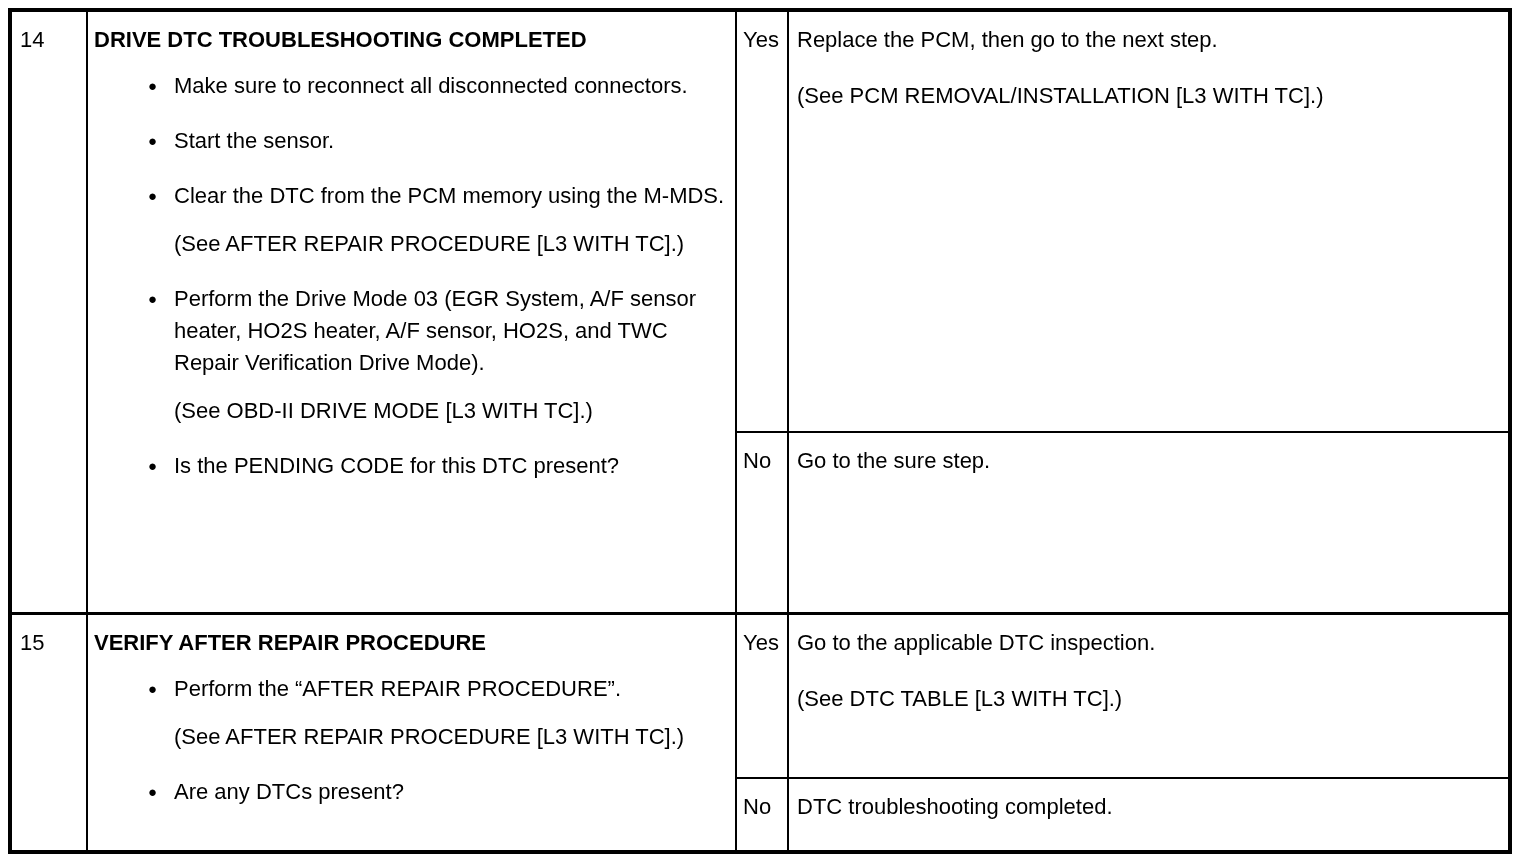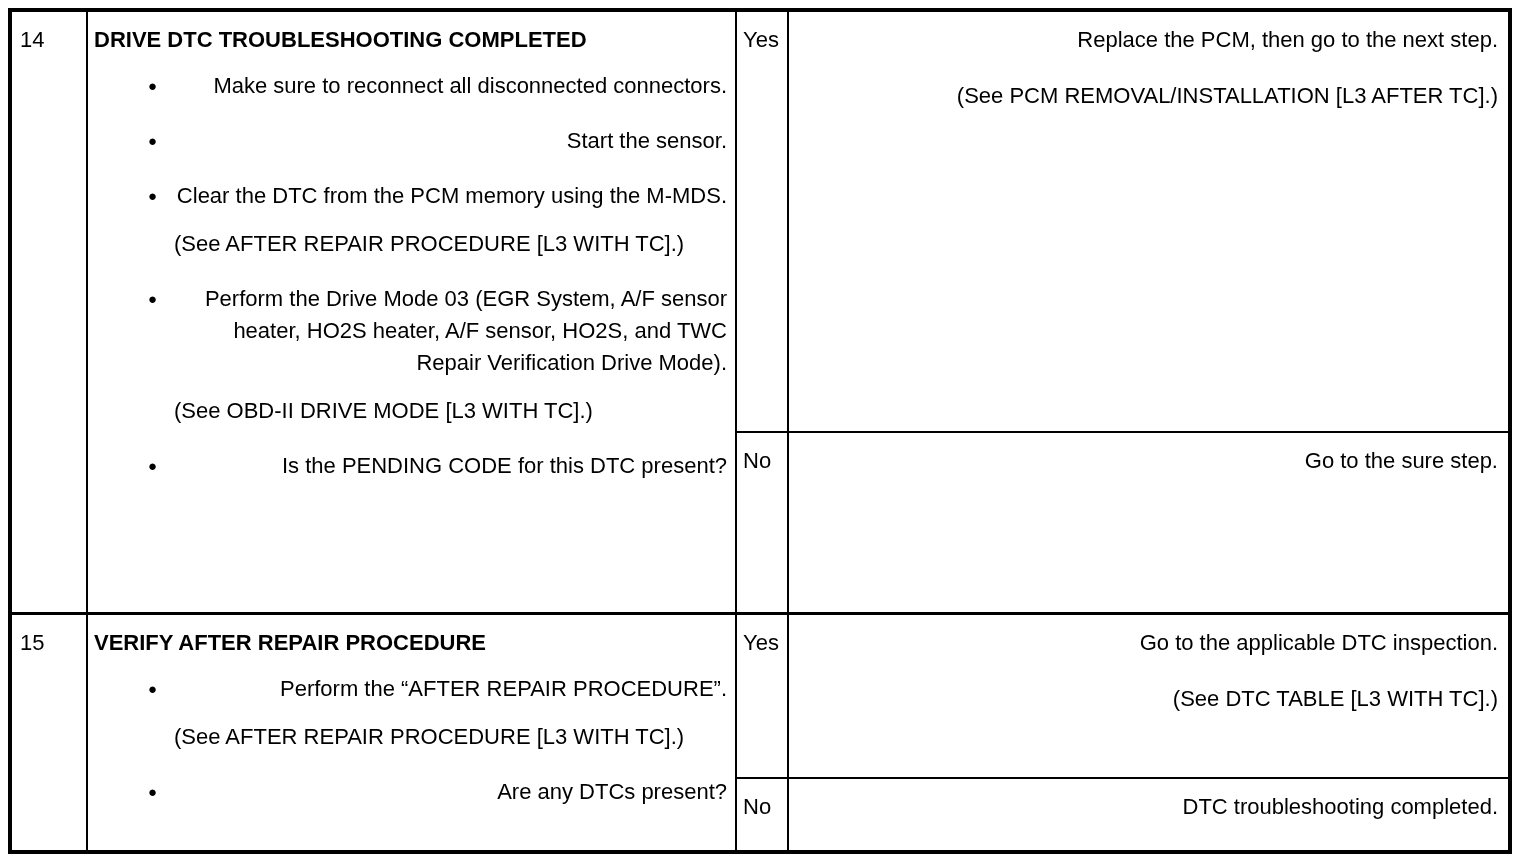--- a/index.html
+++ b/index.html
@@ -28,38 +28,38 @@
     overflow: hidden;
     margin-left: 12px;
   }
   td.last-col { border-right: 0; }
   td.no-bottom { border-bottom: 0; }
   td.row-sep { border-bottom: 3px solid #000; }
 
   .step-cell   { padding: 12px 6px 0 8px; }
   .action-cell { padding: 12px 8px 0 6px; }
   .yn-cell     { padding: 12px 2px 12px 6px; }
-  .result-cell { padding: 12px 10px 0 8px; text-align: right; }
+  .result-cell { padding: 12px 10px 0 8px; }
 
   .title {
     font-weight: bold;
     margin: 0 0 14px 0;
   }
   .item {
     display: flex;
     margin: 0 0 23px 54px;
   }
   .item.tight { margin-bottom: 16px; }
   .item .dot {
     flex: 0 0 26px;
     width: 26px;
     font-size: 15px;
     line-height: 32px;
   }
-  .item .txt { flex: 1 1 auto; text-align: right; }
+  .item .txt { flex: 1 1 auto; }
   .note {
     margin: 0 0 23px 80px;
   }
   .result-cell p {
     margin: 0 0 24px 0;
   }
 </style>
 </head>
 <body>
 
@@ -99,21 +99,21 @@
       <div class="item">
         <span class="dot">●</span>
         <span class="txt">Is the PENDING CODE for this DTC present?</span>
       </div>
     </td>
     <td class="yn-cell">
       <span>Yes</span>
     </td>
     <td class="result-cell last-col">
       <p>Replace the PCM, then go to the next step.</p>
-      <p>(See PCM REMOVAL/INSTALLATION [L3 AFTER TC].)</p>
+      <p>(See PCM REMOVAL/INSTALLATION [L3 WITH TC].)</p>
     </td>
   </tr>
 
   <tr style="height:181px">
     <td class="yn-cell row-sep">
       <span>No</span>
     </td>
     <td class="result-cell last-col row-sep">
       <p>Go to the sure step.</p>
     </td>

